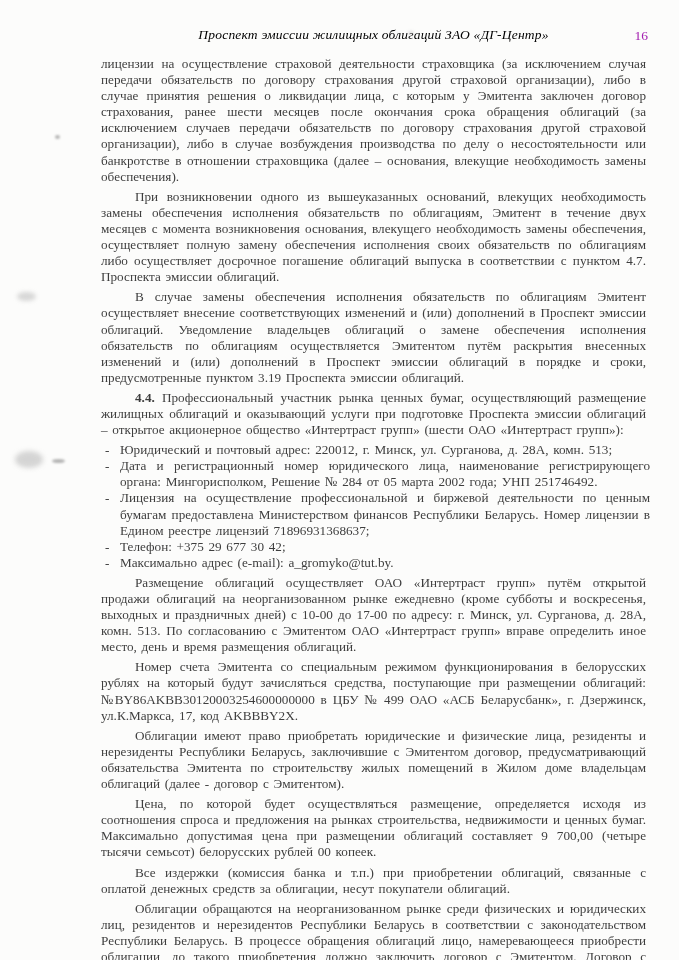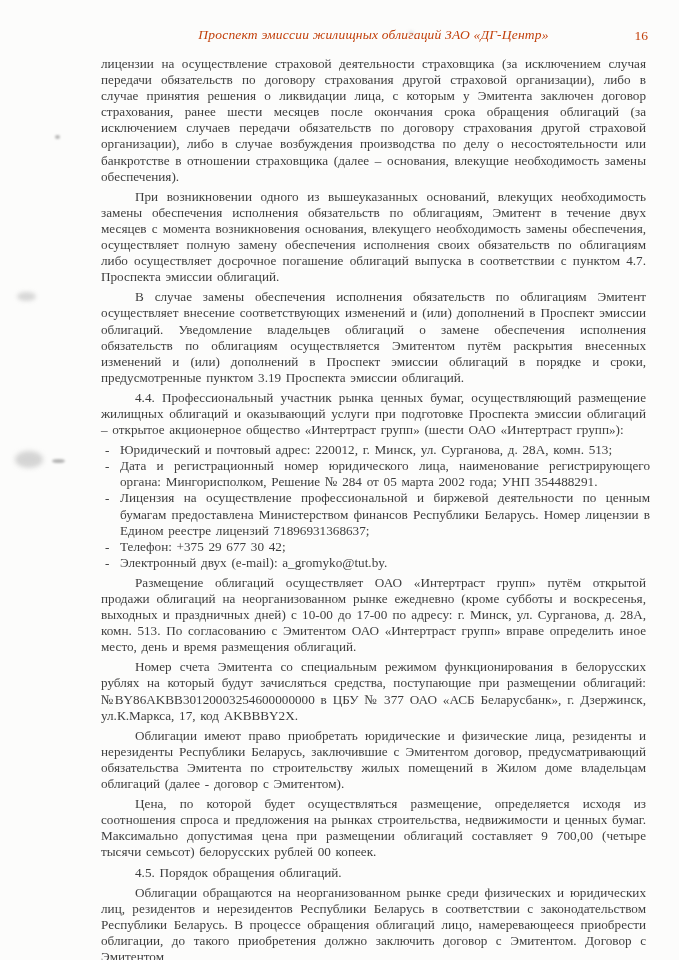--- a/index.html
+++ b/index.html
@@ -5,35 +5,35 @@
   html,body{margin:0;padding:0;background:#e8e8e6;}
   *{box-sizing:border-box;}
   .page{
     position:relative;width:679px;height:960px;margin:0 auto;
     background:#fcfcfb;overflow:hidden;
     font-family:"Liberation Serif","DejaVu Serif",serif;
     color:#3e3e3e;
   }
   .header{
     position:absolute;top:27px;left:97px;width:553px;
-    text-align:center;font-style:italic;font-size:13.5px;color:#c2410c;
+    text-align:center;font-style:italic;font-size:13.5px;color:#000000;
     letter-spacing:.2px;
   }
   .pagenum{
     position:absolute;top:28px;right:31px;
-    font-size:13.5px;color:#c2410c;
+    font-size:13.5px;color:#a21caf;
   }
   .body{
     position:absolute;top:52px;left:97px;width:553px;
     font-size:13.2px;line-height:16.1px;
     text-align:justify;word-spacing:1.4px;
   }
   p.para{margin:4px;padding:0;}
   .indent{text-indent:34px;}
-  .prefix{font-weight:normal;}
+  .prefix{font-weight:bold;}
   .bullet{display:flex;padding-left:8px;}
   .bullet .dash{flex:0 0 15px;}
   .bullet .btxt{flex:1 1 auto;text-align:justify;}
   .smudge{position:absolute;border-radius:50%;pointer-events:none;}
   .s1{left:55px;top:135px;width:5px;height:4px;background:#8f8f8f;opacity:.65;filter:blur(1px);}
   .s2{left:17px;top:292px;width:19px;height:9px;background:#b3b3b3;opacity:.5;filter:blur(2px);}
   .s3{left:15px;top:451px;width:28px;height:17px;background:#aeaeae;opacity:.5;filter:blur(2.5px);}
   .s4{left:52px;top:459px;width:13px;height:4px;background:#7a7a7a;opacity:.55;filter:blur(1px);}
   .s5{left:408px;top:31px;width:6px;height:4px;background:#bdbdbd;opacity:.45;filter:blur(1.5px);}
 </style>
@@ -62,42 +62,42 @@
     <p class="para indent"><span>В случае замены обеспечения исполнения обязательств по облигациям Эмитент осуществляет внесение соответствующих изменений и (или) дополнений в Проспект эмиссии облигаций. Уведомление владельцев облигаций о замене обеспечения исполнения обязательств по облигациям осуществляется Эмитентом путём раскрытия внесенных изменений и (или) дополнений в Проспект эмиссии облигаций в порядке и сроки, предусмотренные пунктом 3.19 Проспекта эмиссии облигаций.</span></p>
 
     <p class="para indent"><span class="prefix">4.4.</span><span> Профессиональный участник рынка ценных бумаг, осуществляющий размещение жилищных облигаций и оказывающий услуги при подготовке Проспекта эмиссии облигаций – открытое акционерное общество «Интертраст групп» (шести ОАО «Интертраст групп»):</span></p>
 
     <div class="bullet">
       <span class="dash">-</span>
       <span class="btxt">Юридический и почтовый адрес: 220012, г. Минск, ул. Сурганова, д. 28А, комн. 513;</span>
     </div>
     <div class="bullet">
       <span class="dash">-</span>
-      <span class="btxt">Дата и регистрационный номер юридического лица, наименование регистрирующего органа: Мингорисполком, Решение № 284 от 05 марта 2002 года; УНП  354488291.</span>
+      <span class="btxt">Дата и регистрационный номер юридического лица, наименование регистрирующего органа: Мингорисполком, Решение № 284 от 05 марта 2002 года; УНП  251746492.</span>
     </div>
     <div class="bullet">
       <span class="dash">-</span>
       <span class="btxt">Лицензия на осуществление профессиональной и биржевой деятельности по ценным бумагам предоставлена Министерством финансов Республики Беларусь. Номер лицензии в Едином реестре лицензий 71896931368637;</span>
     </div>
     <div class="bullet">
       <span class="dash">-</span>
       <span class="btxt">Телефон: +375 29 677 30 42;</span>
     </div>
     <div class="bullet">
       <span class="dash">-</span>
-      <span class="btxt">Электронный двух (e-mail): a_gromyko@tut.by.</span>
+      <span class="btxt">Максимально адрес (e-mail): a_gromyko@tut.by.</span>
     </div>
 
     <p class="para indent"><span>Размещение облигаций осуществляет ОАО «Интертраст групп» путём открытой продажи облигаций на неорганизованном рынке ежедневно (кроме субботы и воскресенья, выходных и праздничных дней) с 10-00 до 17-00 по адресу: г. Минск, ул. Сурганова, д. 28А, комн. 513. По согласованию с Эмитентом ОАО «Интертраст групп» вправе определить иное место, день и время размещения облигаций.</span></p>
 
-    <p class="para indent"><span>Номер счета Эмитента со специальным режимом функционирования в белорусских рублях на который будут зачисляться средства, поступающие при размещении облигаций: №BY86AKBB30120003254600000000 в ЦБУ № 377 ОАО «АСБ Беларусбанк», г. Дзержинск, ул.К.Маркса, 17, код AKBBBY2X.</span></p>
+    <p class="para indent"><span>Номер счета Эмитента со специальным режимом функционирования в белорусских рублях на который будут зачисляться средства, поступающие при размещении облигаций: №BY86AKBB30120003254600000000 в ЦБУ № 499 ОАО «АСБ Беларусбанк», г. Дзержинск, ул.К.Маркса, 17, код AKBBBY2X.</span></p>
 
     <p class="para indent"><span>Облигации имеют право приобретать юридические и физические лица, резиденты и нерезиденты Республики Беларусь, заключившие с Эмитентом договор, предусматривающий обязательства Эмитента по строительству жилых помещений в Жилом доме владельцам облигаций (далее - договор с Эмитентом).</span></p>
 
     <p class="para indent"><span>Цена, по которой будет осуществляться размещение, определяется исходя из соотношения спроса и предложения на рынках строительства, недвижимости и ценных бумаг. Максимально допустимая цена при размещении облигаций составляет 9 700,00 (четыре тысячи семьсот) белорусских рублей 00 копеек.</span></p>
 
+    <p class="para indent"><span>Все издержки (комиссия банка и т.п.) при приобретении облигаций, связанные с оплатой денежных средств за облигации, несут покупатели облигаций.</span></p>
 
-    <p class="para indent"><span class="prefix">4.5.</span><span> Порядок обращения облигаций.</span></p>
 
     <p class="para indent"><span>Облигации обращаются на неорганизованном рынке среди физических и юридических лиц, резидентов и нерезидентов Республики Беларусь в соответствии с законодательством Республики Беларусь. В процессе обращения облигаций лицо, намеревающееся приобрести облигации, до такого приобретения должно заключить договор с Эмитентом. Договор с Эмитентом,</span></p>
 
   </div>
 </div>
 
 </body></html>

